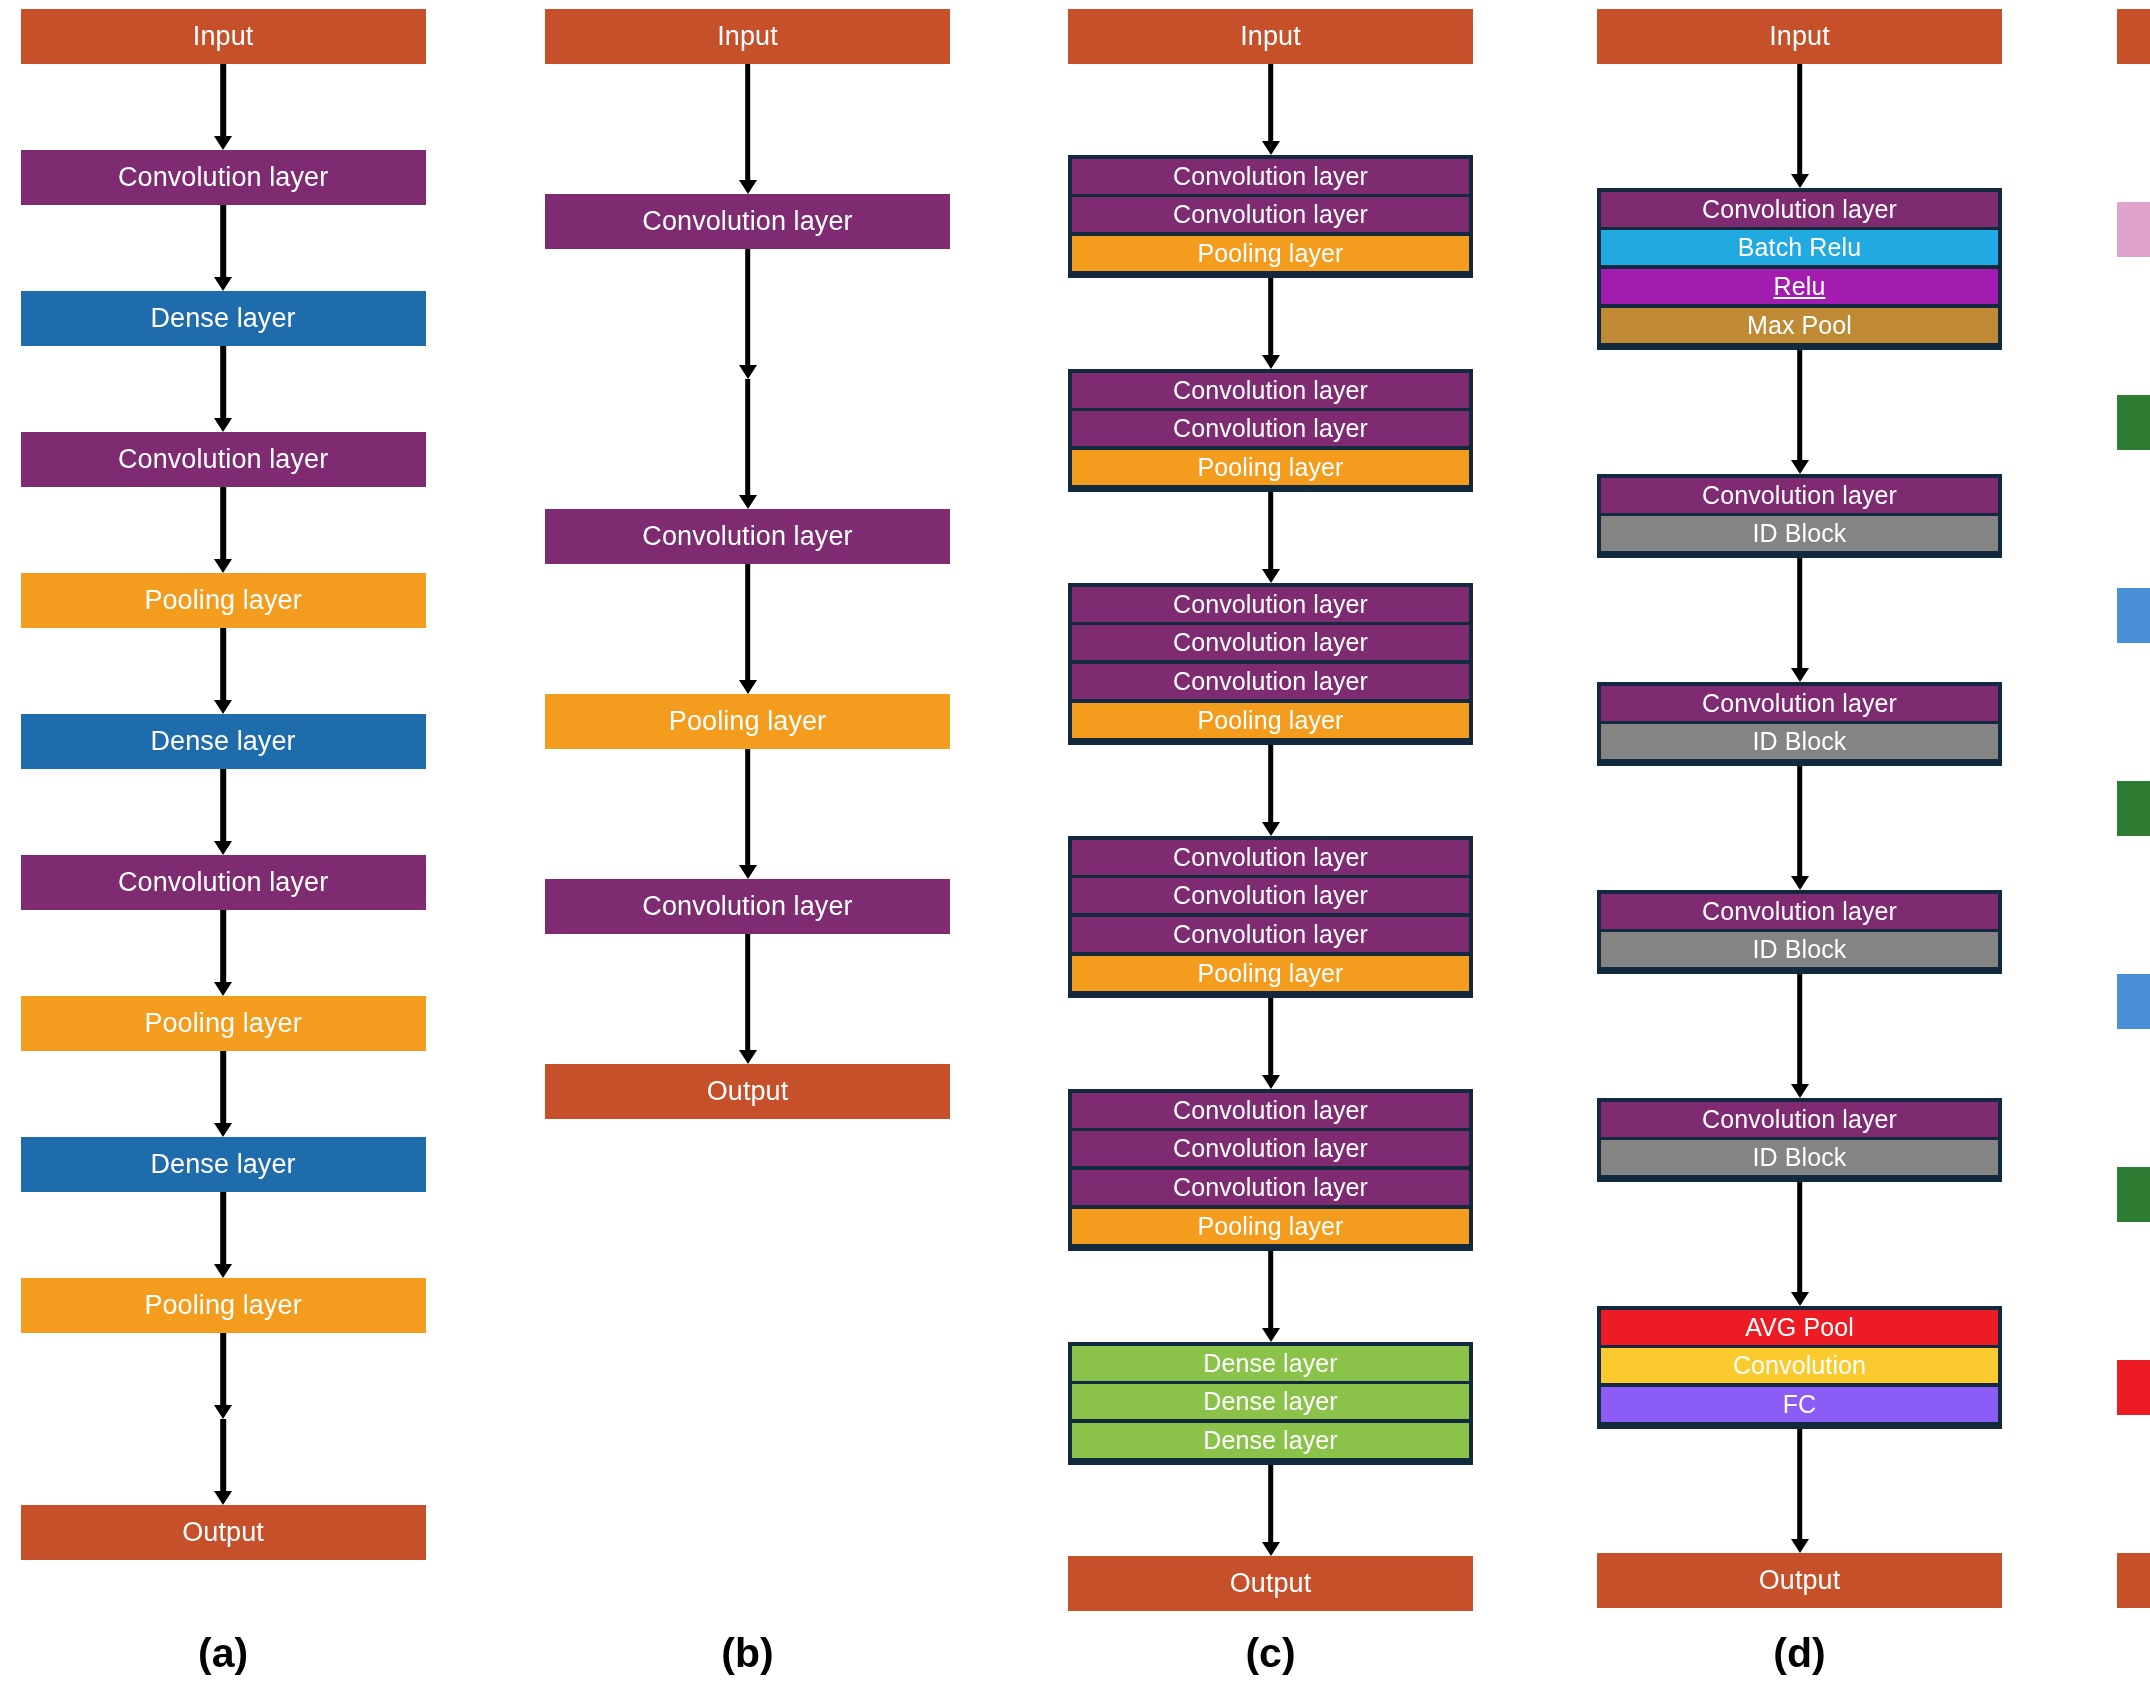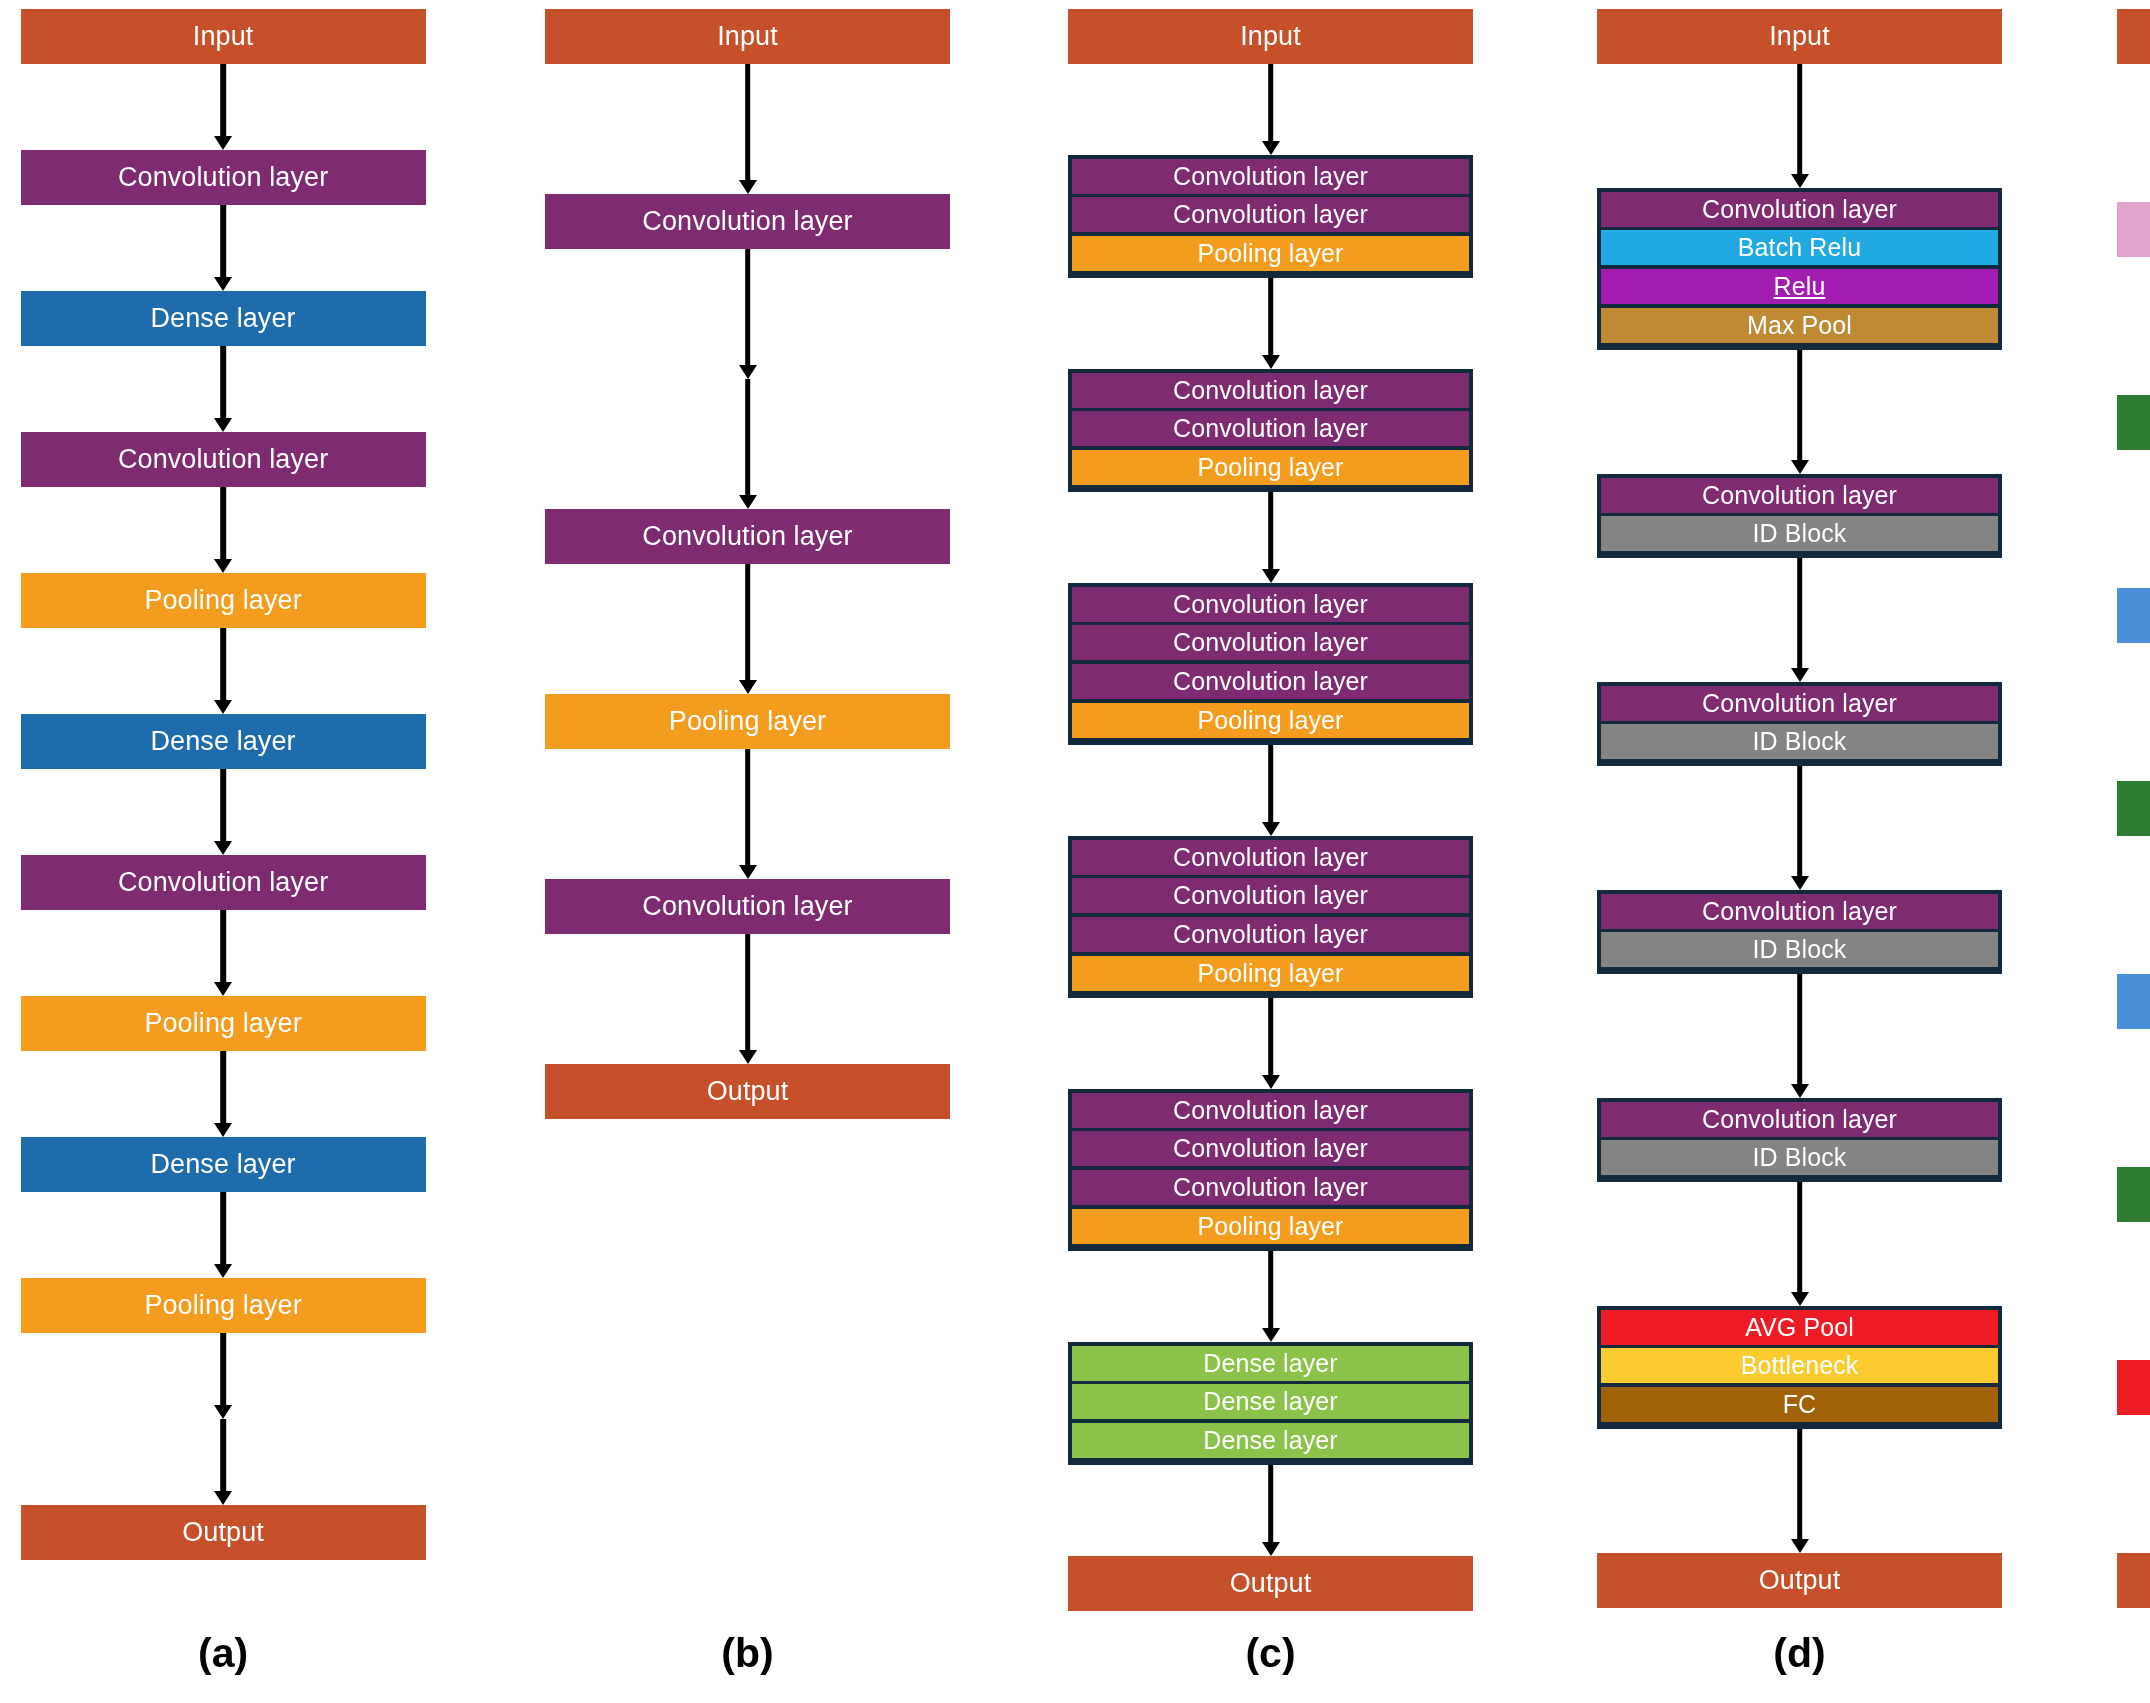--- a/index.html
+++ b/index.html
@@ -309,22 +309,22 @@
         <div class="group" style="height: 84px; flex: 0 0 84px;">
           <div class="node sm" style="background: rgb(126, 43, 114); height: 35px; flex: 0 0 35px;">Convolution layer</div>
           <div class="node sm" style="background: rgb(132, 132, 132); height: 35px; flex: 0 0 35px;">ID Block</div>
         </div>
         <div class="arrow" style="height: 124px; flex: 0 0 124px;">
           <div class="shaft"></div>
           <div class="head"></div>
         </div>
         <div class="group" style="height: 123px; flex: 0 0 123px;">
           <div class="node sm" style="background: rgb(237, 28, 36); height: 35px; flex: 0 0 35px;">AVG Pool</div>
-          <div class="node sm" style="background: rgb(251, 202, 47); height: 35px; flex: 0 0 35px;">Bottleneck</div>
-          <div class="node sm" style="background: #a16207; height: 35px; flex: 0 0 35px;">FC</div>
+          <div class="node sm" style="background: rgb(251, 202, 47); height: 35px; flex: 0 0 35px;">Convolution</div>
+          <div class="node sm" style="background: #8b5cf6; height: 35px; flex: 0 0 35px;">FC</div>
         </div>
         <div class="arrow" style="height: 124px; flex: 0 0 124px;">
           <div class="shaft"></div>
           <div class="head"></div>
         </div>
         <div class="node" style="background: rgb(197, 80, 42); height: 55px; flex: 0 0 55px;">Output</div>
       </div>
       <div class="caption" style="top: 1630px;">(d)</div>
     </div>
     <div class="col col-e" style="left: 2117px;">

